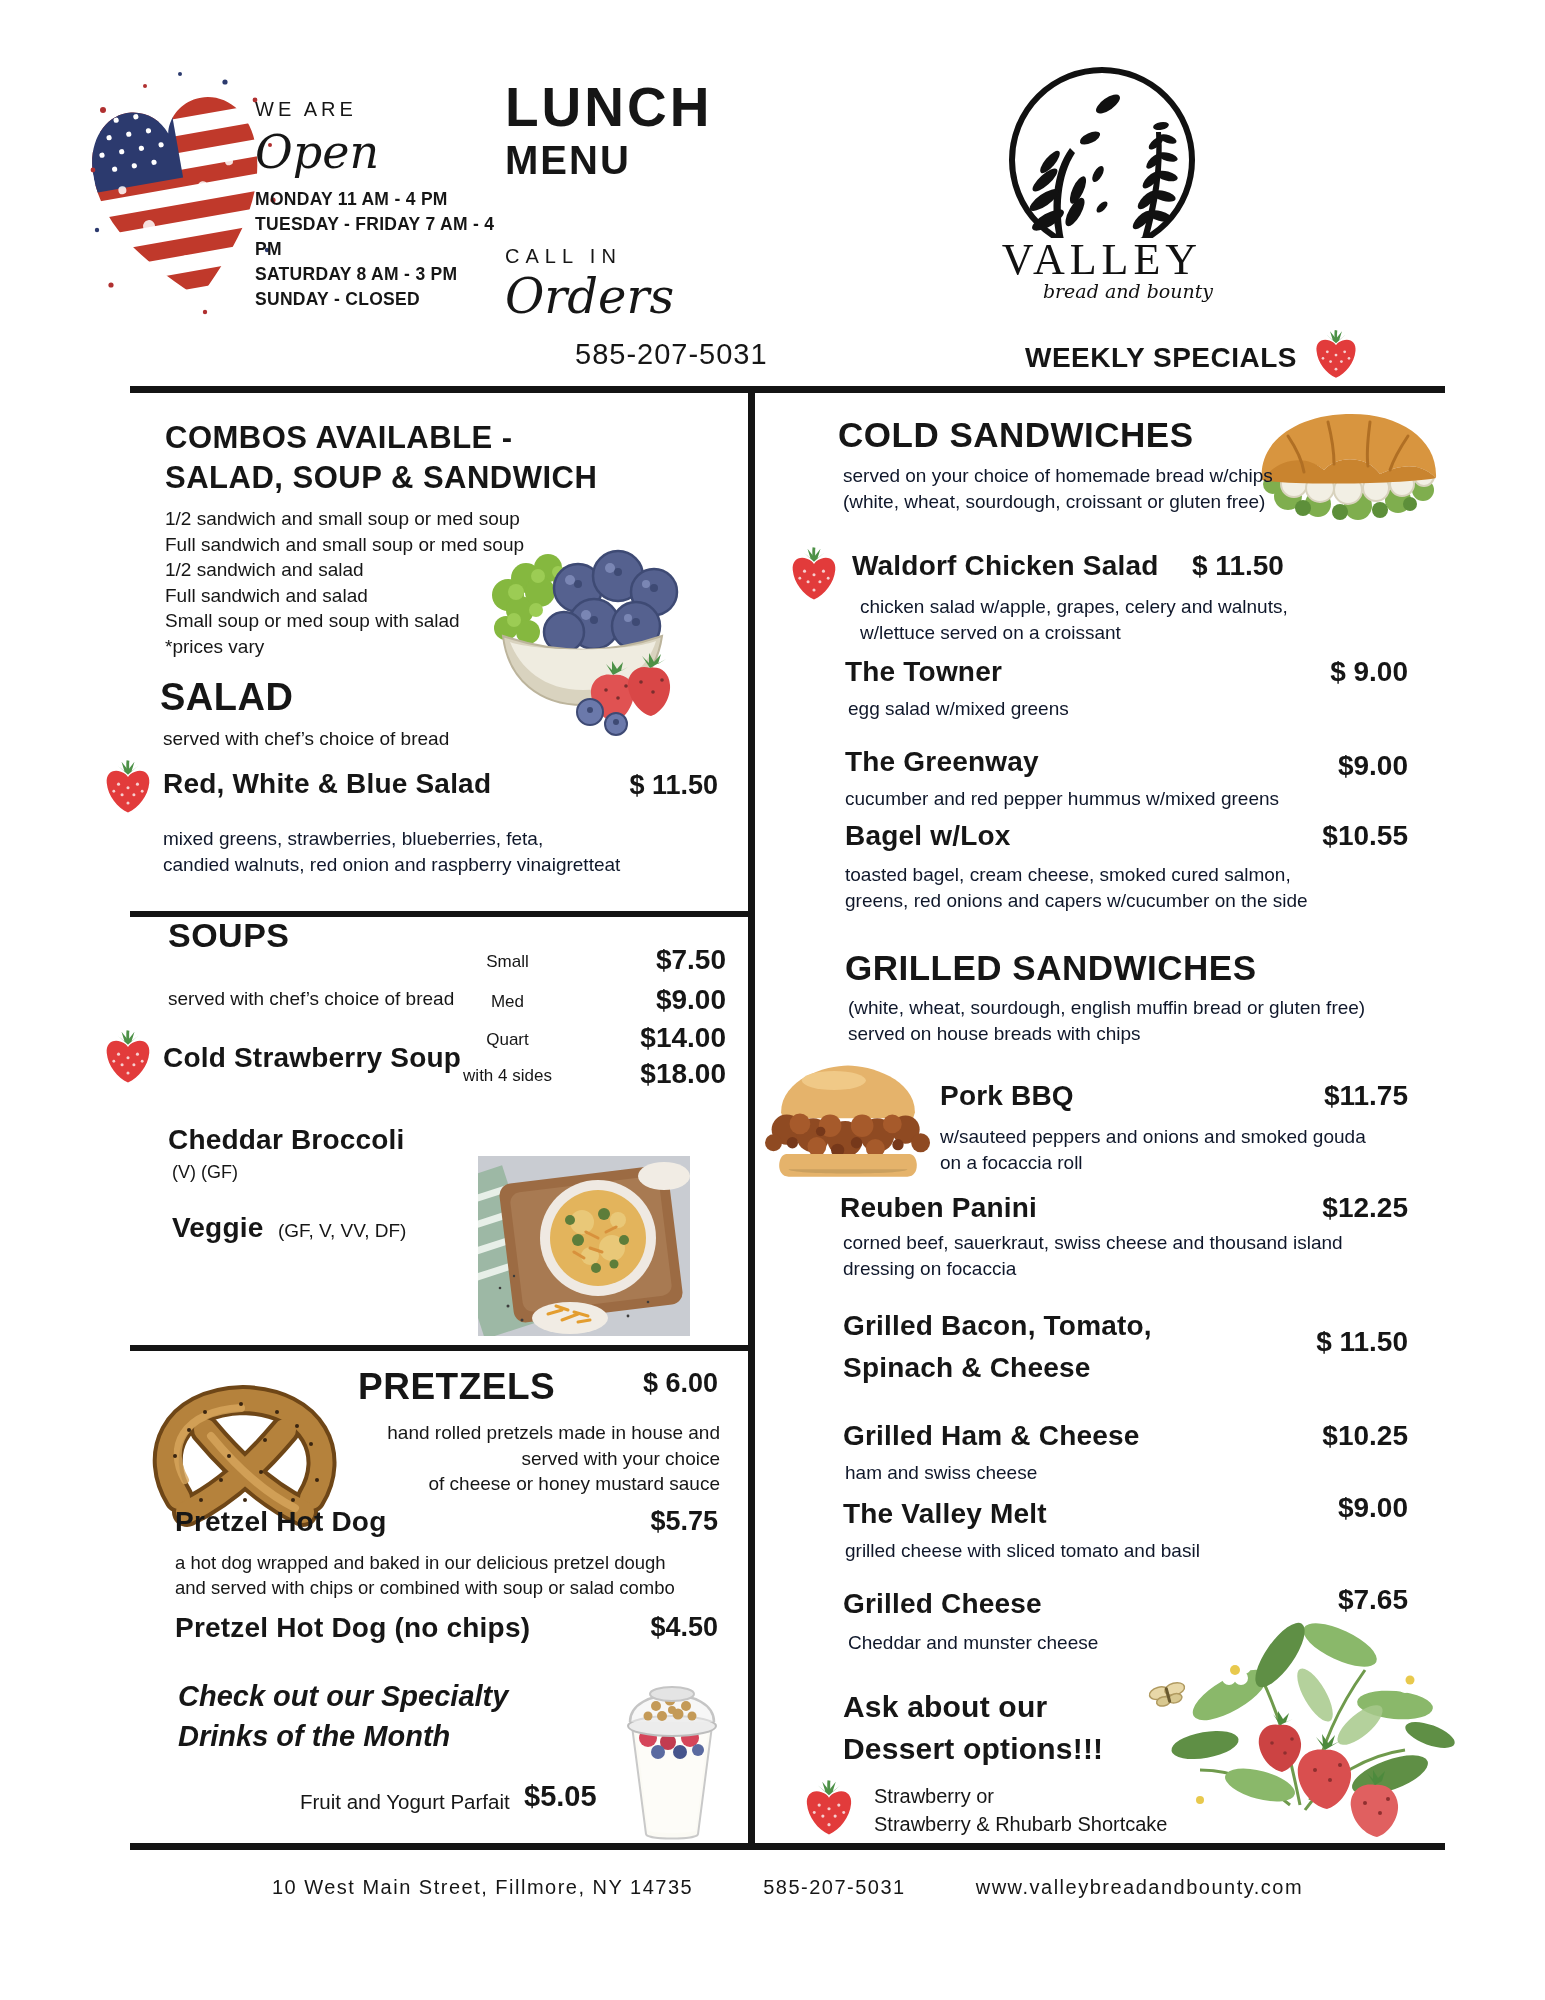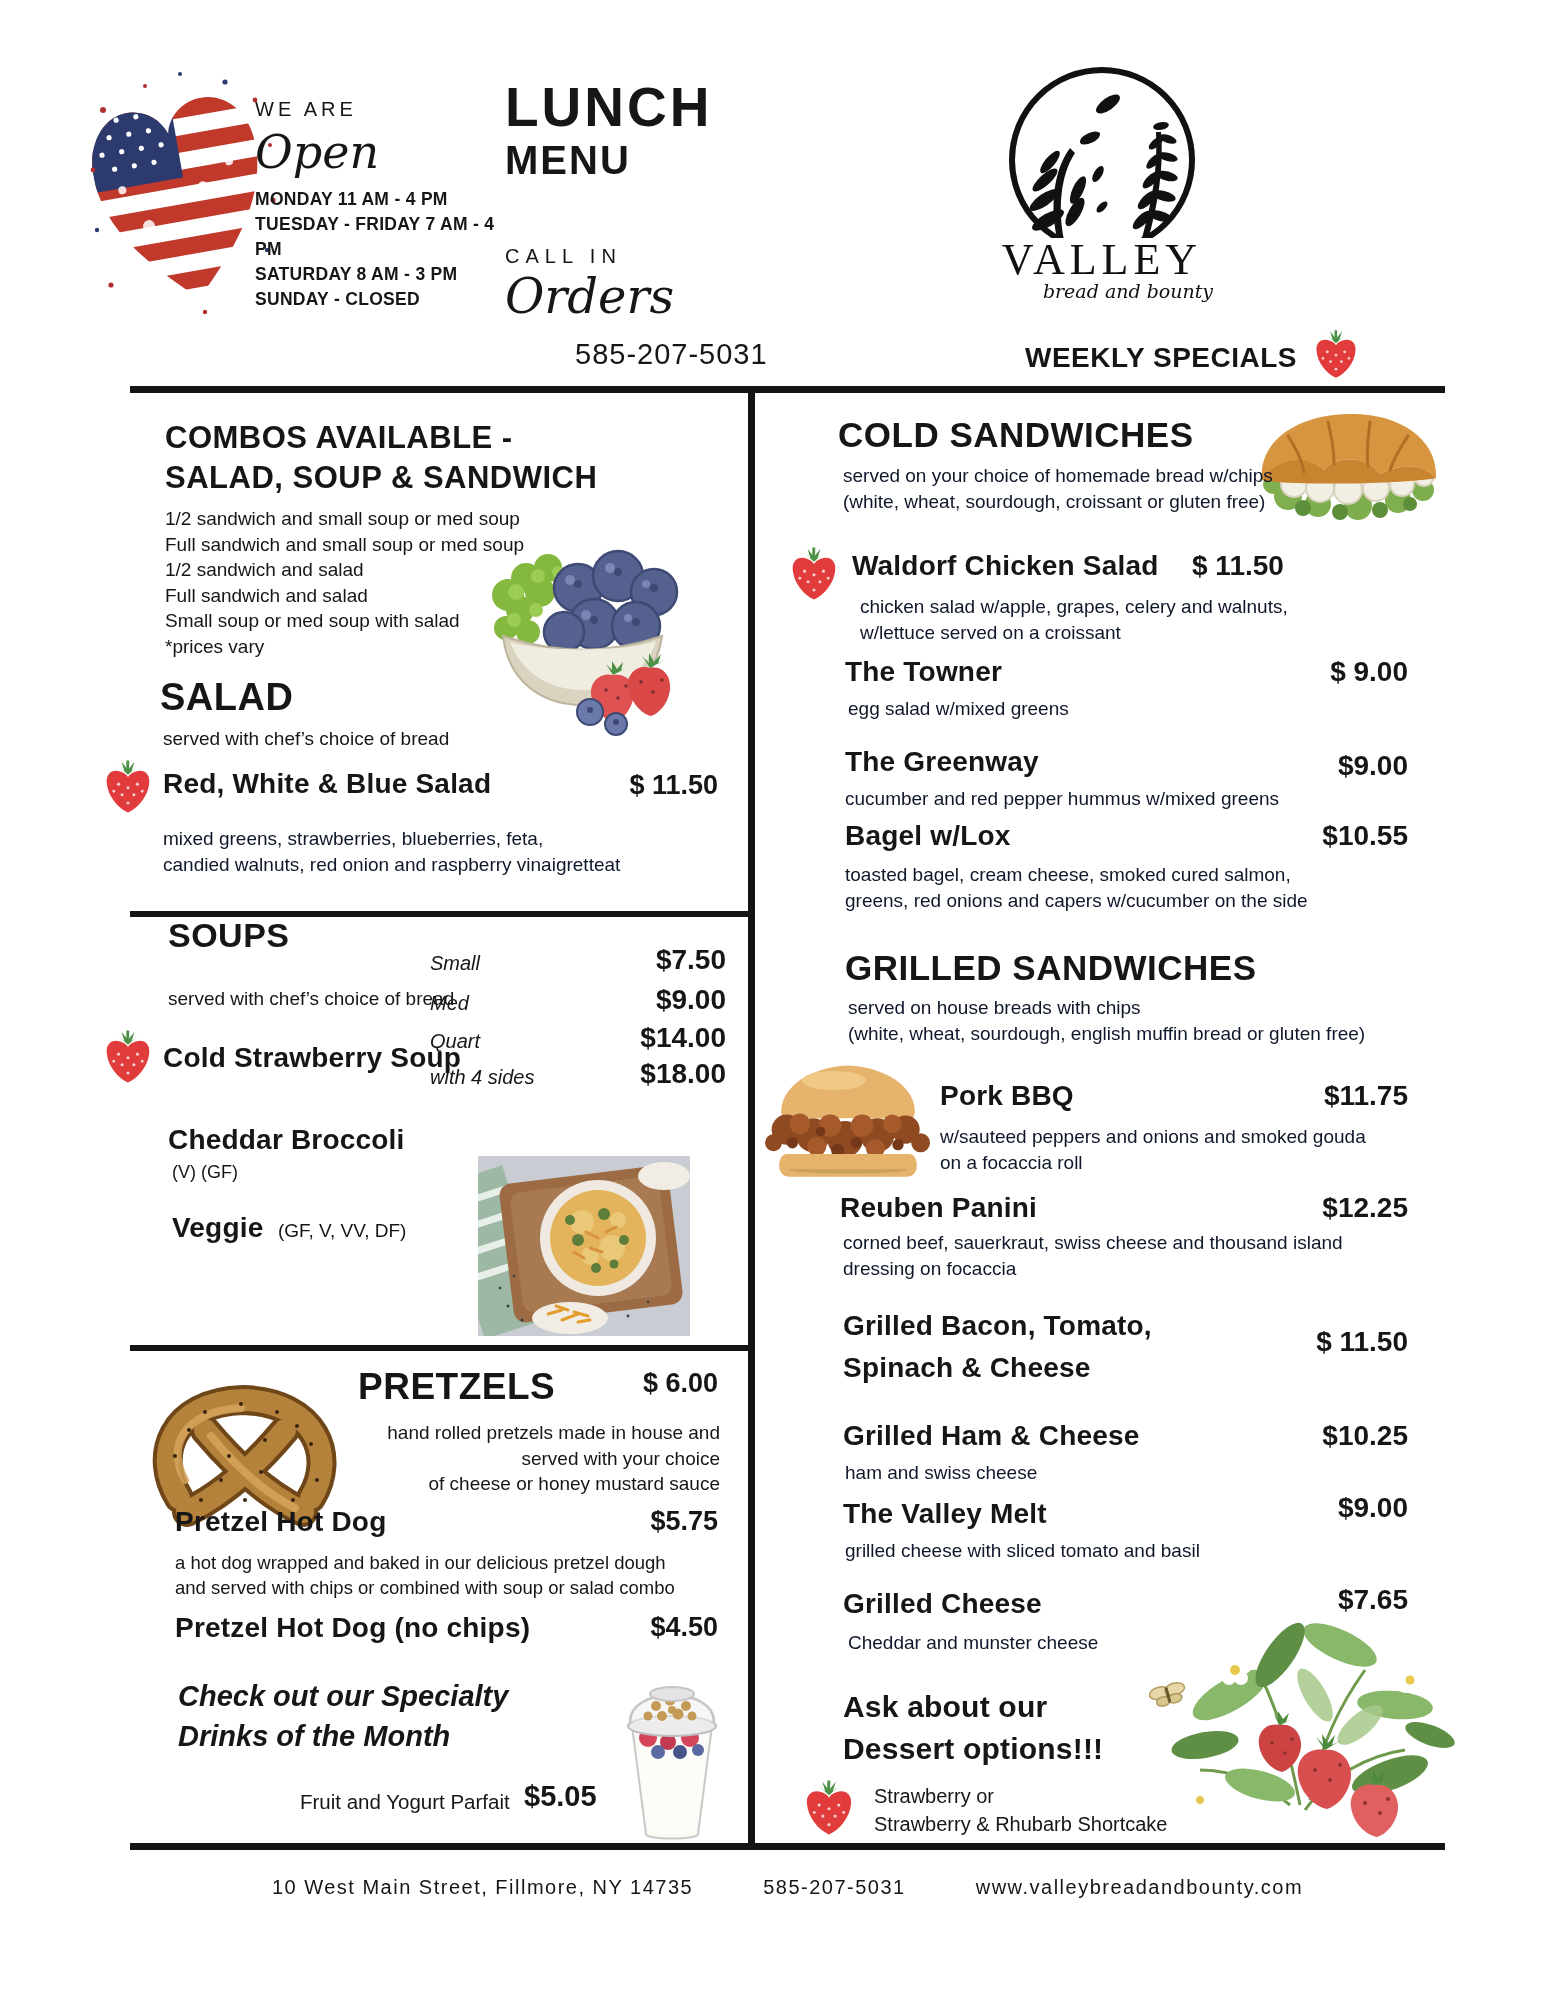--- a/index.html
+++ b/index.html
@@ -9,21 +9,21 @@
   .rule{position:absolute;background:#141414;}
   .script{font-family:"DejaVu Serif", serif;font-style:italic;}
   .center{}
   .b{font-weight:bold;}
   .sect-title{font-weight:bold;letter-spacing:0.5px;}
   .item-name{font-size:28px;font-weight:bold;letter-spacing:0.2px;}
   .item-desc{font-size:19px;line-height:26px;color:#0f172a;}
   .price{font-size:28px;font-weight:bold;}
   .price-right{position:absolute;width:148px;text-align:right;font-size:28px;font-weight:bold;}
   .price-left-col{position:absolute;left:598px;width:120px;text-align:right;font-size:27px;font-weight:bold;}
-  .size-label{position:absolute;left:430px;width:155px;text-align:left;font-size:20px;font-style:italic;}
+  .size-label{position:absolute;left:430px;width:155px;text-align:center;font-size:17px;}
   .size-price{position:absolute;left:598px;width:128px;text-align:right;font-size:28px;font-weight:bold;}
   .hours{font-size:17.5px;font-weight:bold;line-height:25px;letter-spacing:0.3px;}
   .tag{font-size:19px;font-weight:normal;}
   svg{display:block;}
 </style>
 </head>
 <body>
 
 <div id="page">
 
@@ -475,22 +475,22 @@
 
   <div class="abs item-name" style="left:845px;top:820px">Bagel w/Lox</div>
   <div class="price-right" style="left:1260px;top:820px">$10.55</div>
   <div class="abs item-desc" style="left:845px;top:862px">
     <div>toasted bagel, cream cheese, smoked cured salmon,</div>
     <div>greens, red onions and capers w/cucumber on the side</div>
   </div>
 
   <div class="abs sect-title" style="left:845px;top:948px;font-size:35px">GRILLED SANDWICHES</div>
   <div class="abs item-desc" style="left:848px;top:995px">
+    <div>(white, wheat, sourdough, english muffin bread or gluten free)</div>
     <div>served on house breads with chips</div>
-    <div>(white, wheat, sourdough, english muffin bread or gluten free)</div>
   </div>
 
   <svg class="abs" style="left:758px;top:1056px" width="180" height="132" viewBox="0 0 190 140">
     <path d="M24,60 C24,24 72,10 95,10 C118,10 166,24 166,60 L164,66 L26,66 Z" fill="#e5b36b"></path>
     <ellipse cx="80" cy="26" rx="34" ry="10" fill="#f0c987"></ellipse>
     <g fill="#8f4a22">
       <circle cx="30" cy="78" r="16"></circle>
         <circle cx="58" cy="84" r="18"></circle>
         <circle cx="92" cy="88" r="19"></circle>
       <circle cx="126" cy="84" r="18"></circle>

